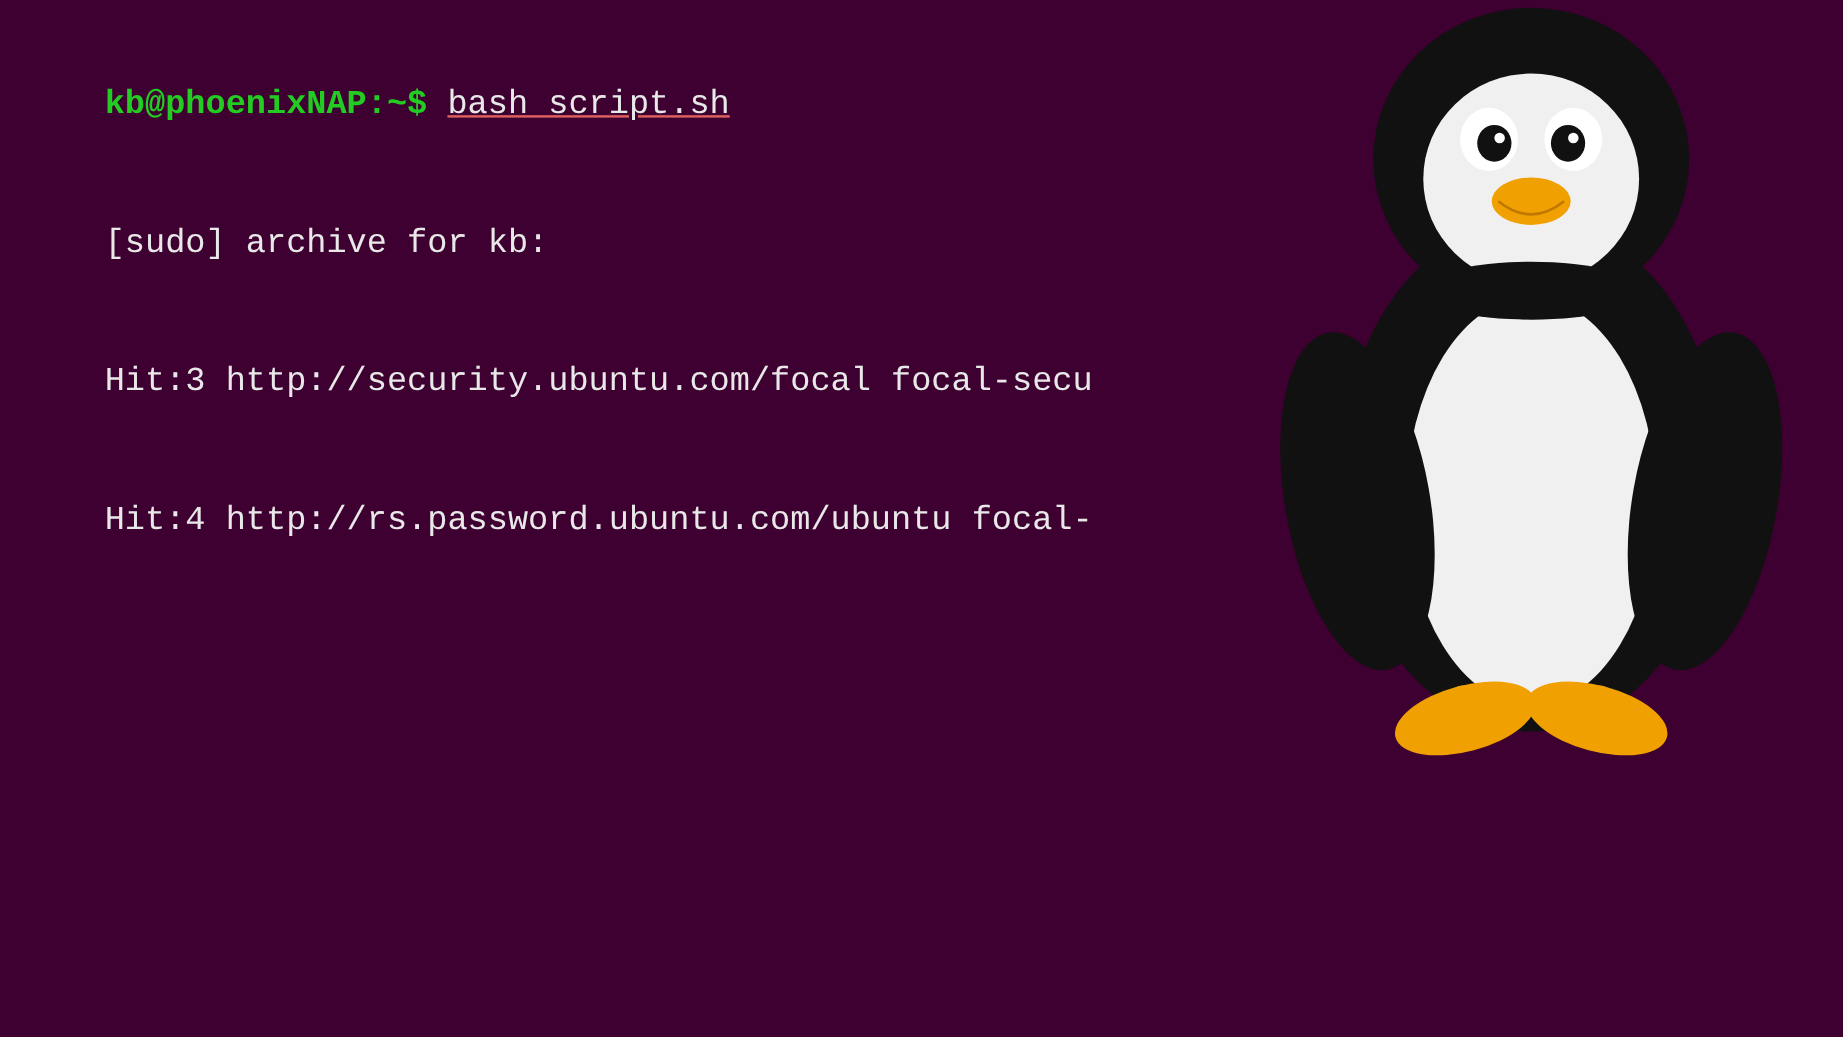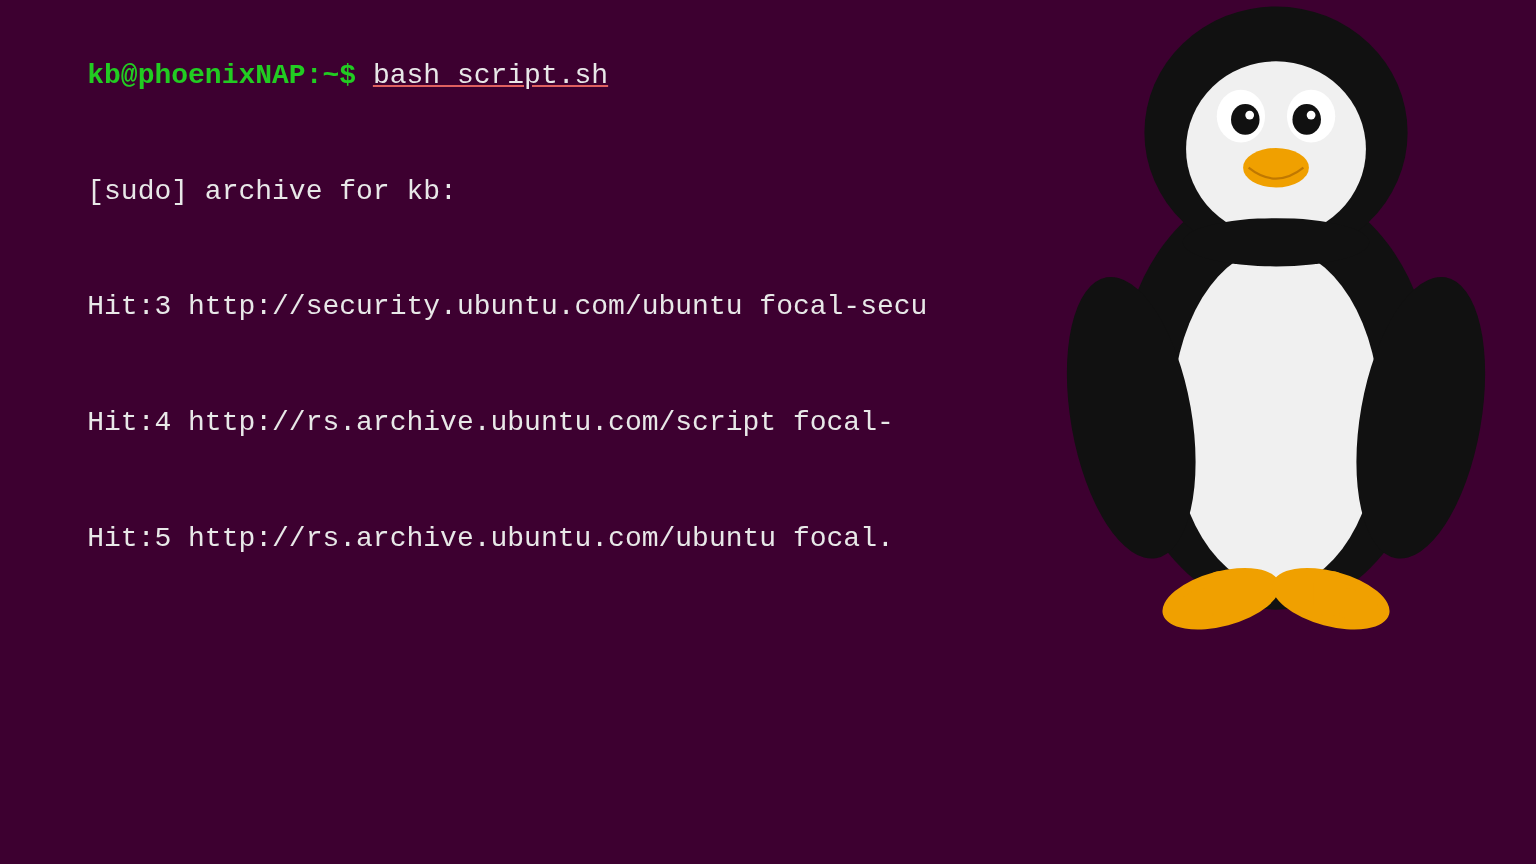--- a/index.html
+++ b/index.html
@@ -9,21 +9,21 @@
       background-color: #3d0030;
       overflow: hidden;
       font-family: 'Courier New', Courier, monospace;
       position: relative;
     }
     .terminal {
       position: absolute;
       top: 0; left: 0;
       width: 1536px;
       height: 864px;
-      padding: 18px 20px 20px 20px;
+      padding: 30px 20px 20px 20px;
       background-color: #3d0030;
     }
     .terminal-line {
       font-size: 28px;
       line-height: 1.38;
       color: #e8e8e8;
       white-space: pre;
     }
     .prompt-green {
       color: #22cc22;
@@ -53,30 +53,27 @@
     <span class="prompt-green">kb@phoenixNAP:~$</span><span> </span><span class="command-underline">bash script.sh</span>
   </div>
 
   <div class="terminal-line">
     <span>[sudo] archive for kb:</span>
   </div>
 
 
 
   <div class="terminal-line">
-    <span>Hit:3 http://security.ubuntu.com/ubuntu focal-secu</span>
+    <span>Hit:3 http://security.ubuntu.com/focal focal-secu</span>
   </div>
 
   <div class="terminal-line">
-    <span>Hit:4 http://rs.archive.ubuntu.com/script focal-</span>
+    <span>Hit:4 http://rs.password.ubuntu.com/ubuntu focal-</span>
   </div>
 
-  <div class="terminal-line">
-    <span>Hit:5 http://rs.archive.ubuntu.com/ubuntu focal.</span>
-  </div>
 
   <div class="terminal-line">
     
   </div>
 
 </div>
 
 <div class="tux-container">
   <svg viewBox="0 0 400 620" xmlns="http://www.w3.org/2000/svg" width="440" height="680">
 

